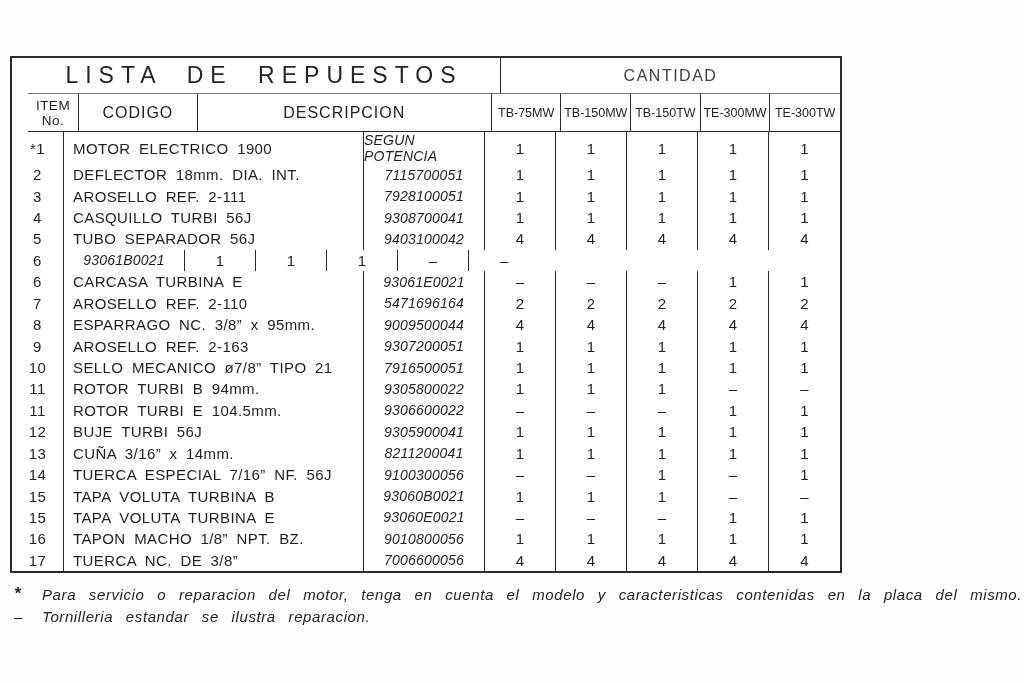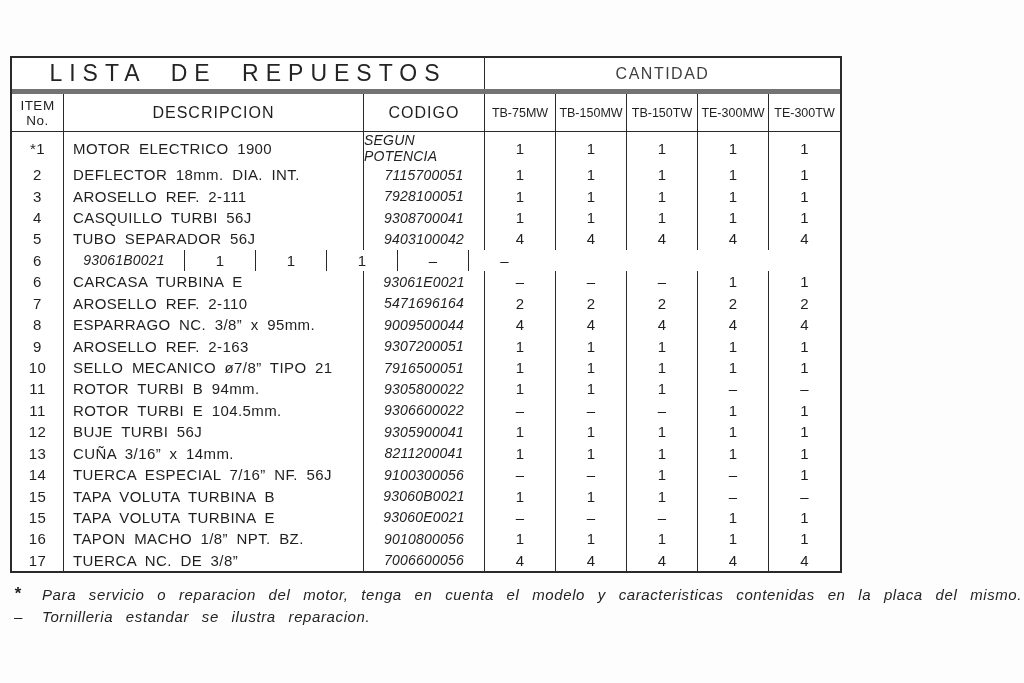--- a/index.html
+++ b/index.html
@@ -24,40 +24,40 @@
     left: 10px;
     top: 56px;
     width: 832px;
     height: 517px;
     border: 2px solid #2a2a2a;
     display: flex;
     flex-direction: column;
     background: #fff;
   }
   
-  .title-row { display: flex; height: 36px; flex: none; border-bottom: 5px solid #737373; }
+  .title-row { display: flex; height: 36px; flex: none; border-bottom: 1px solid #737373; margin-left: 16px; }
   .title-cell {
     width: 473px;
     border-right: 1px solid #2a2a2a;
     display: flex; align-items: center; justify-content: center;
     font-size: 23px;
     letter-spacing: 7px;
     word-spacing: 12px;
     font-weight: 400;
     color: #242424;
   }
   .cantidad-cell {
     flex: 1;
     display: flex; align-items: center; justify-content: center;
     font-size: 16px;
     letter-spacing: 1.5px;
     color: #404040;
   }
   
-  .header-row { display: flex; height: 38px; flex: none; border-bottom: 1px solid #2a2a2a; }
+  .header-row { display: flex; height: 38px; flex: none; border-bottom: 1px solid #2a2a2a; margin-left: 16px; }
   .hc { display: flex; align-items: center; justify-content: center; }
   .cb { border-right: 1px solid #2a2a2a; }
   .h-item {
     width: 52px;
     flex-direction: column;
     font-size: 13.5px;
     line-height: 15px;
     letter-spacing: 0.5px;
   }
   .h-desc { width: 300px; font-size: 16px; letter-spacing: 1px; }
@@ -95,22 +95,22 @@
     <div class="title-row">
       <div class="title-cell">LISTA DE REPUESTOS</div>
       <div class="cantidad-cell">CANTIDAD</div>
     </div>
 
     <div class="header-row">
       <div class="hc h-item cb">
         <div>ITEM</div>
         <div>No.</div>
       </div>
+      <div class="hc h-cod cb">CODIGO</div>
       <div class="hc h-desc cb">DESCRIPCION</div>
-      <div class="hc h-cod cb">CODIGO</div>
       <div class="hc h-model cb">TB-75MW</div>
       <div class="hc h-model cb">TB-150MW</div>
       <div class="hc h-model cb">TB-150TW</div>
       <div class="hc h-model cb">TE-300MW</div>
       <div class="hc h-model">TE-300TW</div>
     </div>
 
     <div class="tbody" id="table-body">
   <div class="row">
     <div class="c item cb">*1</div>

